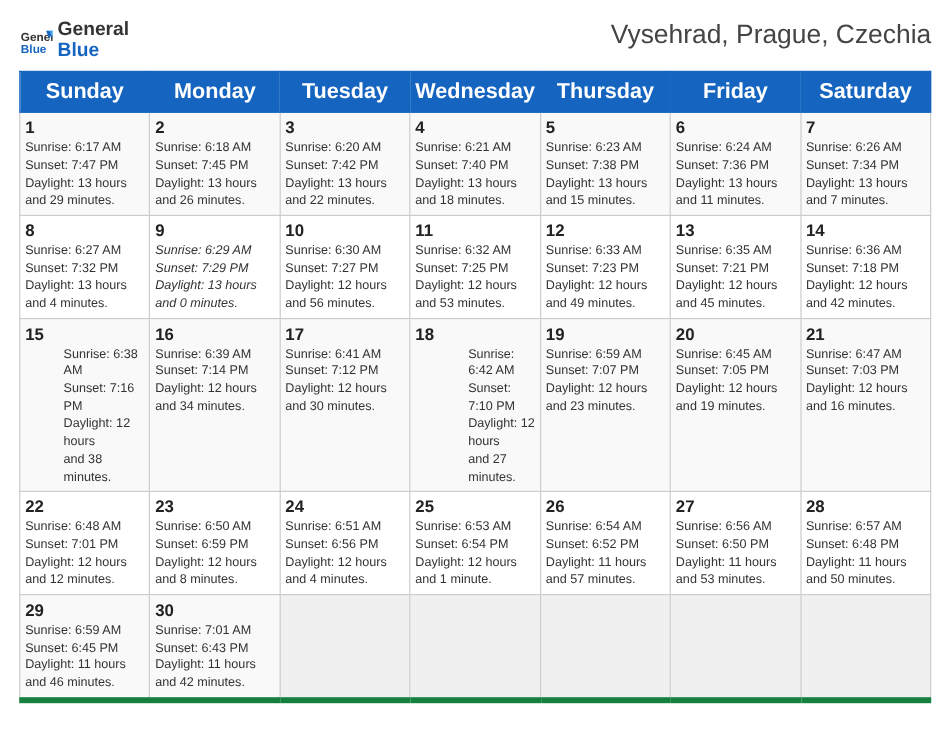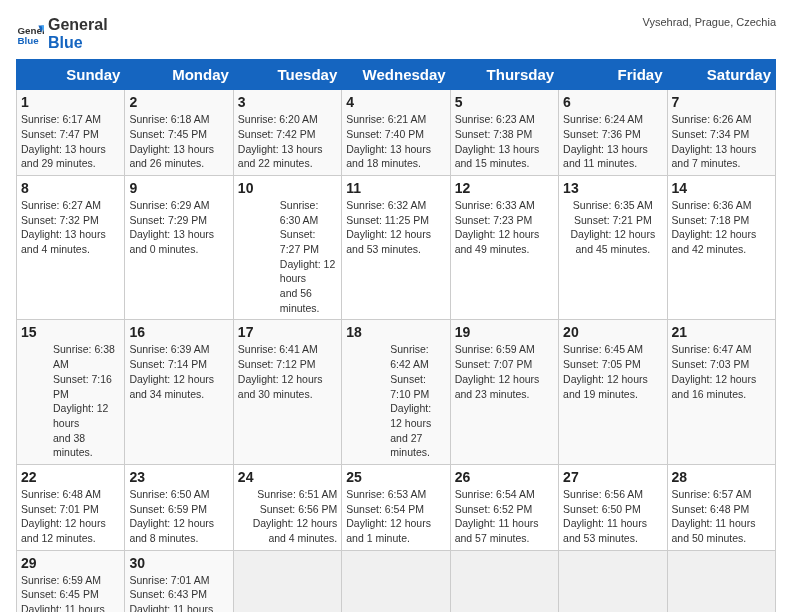--- a/index.html
+++ b/index.html
@@ -27,34 +27,34 @@
     }
     .title-area {
       text-align: right;
     }
     .month-title {
       font-size: 32px;
       font-weight: bold;
       color: #222;
     }
     .location {
-      font-size: 11px;
+      font-size: 22px;
       color: #444;
     }
     .calendar {
       width: 100%;
       border-collapse: collapse;
       font-size: 11px;
     }
     .calendar thead th {
       background: #1565c0;
       color: #fff;
       padding: 6px 4px;
-      text-align: right;
-      font-size: 15px;
+      text-align: center;
+      font-size: 18px;
       font-weight: bold;
       border: 1px solid #1565c0;
     }
     .calendar tbody td {
       vertical-align: top;
       border: 1px solid #ccc;
       padding: 4px;
       width: calc(100% / 7);
       min-height: 80px;
       background: #fff;
@@ -169,49 +169,49 @@
       <tr>
         <td>
           <span class="day-number">8</span>
           <div class="day-info" style="white-space: pre-line;">Sunrise: 6:27 AM
 Sunset: 7:32 PM
 Daylight: 13 hours
 and 4 minutes.</div>
         </td>
         <td>
           <span class="day-number">9</span>
-          <div class="day-info" style="white-space: pre-line;">Sunrise: 6:29 AM
+          <div class="day-info" style="white-space: pre-line; font-style: italic;">Sunrise: 6:29 AM
 Sunset: 7:29 PM
 Daylight: 13 hours
 and 0 minutes.</div>
         </td>
         <td>
           <span class="day-number">10</span>
-          <div class="day-info" style="white-space: pre-line; margin-left: 42px;">Sunrise: 6:30 AM
+          <div class="day-info" style="white-space: pre-line;">Sunrise: 6:30 AM
 Sunset: 7:27 PM
 Daylight: 12 hours
 and 56 minutes.</div>
         </td>
         <td>
           <span class="day-number">11</span>
           <div class="day-info" style="white-space: pre-line;">Sunrise: 6:32 AM
-Sunset: 11:25 PM
+Sunset: 7:25 PM
 Daylight: 12 hours
 and 53 minutes.</div>
         </td>
         <td>
           <span class="day-number">12</span>
           <div class="day-info" style="white-space: pre-line;">Sunrise: 6:33 AM
 Sunset: 7:23 PM
 Daylight: 12 hours
 and 49 minutes.</div>
         </td>
         <td>
           <span class="day-number">13</span>
-          <div class="day-info" style="white-space: pre-line; text-align: center;">Sunrise: 6:35 AM
+          <div class="day-info" style="white-space: pre-line;">Sunrise: 6:35 AM
 Sunset: 7:21 PM
 Daylight: 12 hours
 and 45 minutes.</div>
         </td>
         <td>
           <span class="day-number">14</span>
           <div class="day-info" style="white-space: pre-line;">Sunrise: 6:36 AM
 Sunset: 7:18 PM
 Daylight: 12 hours
 and 42 minutes.</div>
@@ -278,21 +278,21 @@
         </td>
         <td>
           <span class="day-number">23</span>
           <div class="day-info" style="white-space: pre-line;">Sunrise: 6:50 AM
 Sunset: 6:59 PM
 Daylight: 12 hours
 and 8 minutes.</div>
         </td>
         <td>
           <span class="day-number">24</span>
-          <div class="day-info" style="white-space: pre-line; text-align: right;">Sunrise: 6:51 AM
+          <div class="day-info" style="white-space: pre-line;">Sunrise: 6:51 AM
 Sunset: 6:56 PM
 Daylight: 12 hours
 and 4 minutes.</div>
         </td>
         <td>
           <span class="day-number">25</span>
           <div class="day-info" style="white-space: pre-line;">Sunrise: 6:53 AM
 Sunset: 6:54 PM
 Daylight: 12 hours
 and 1 minute.</div>

